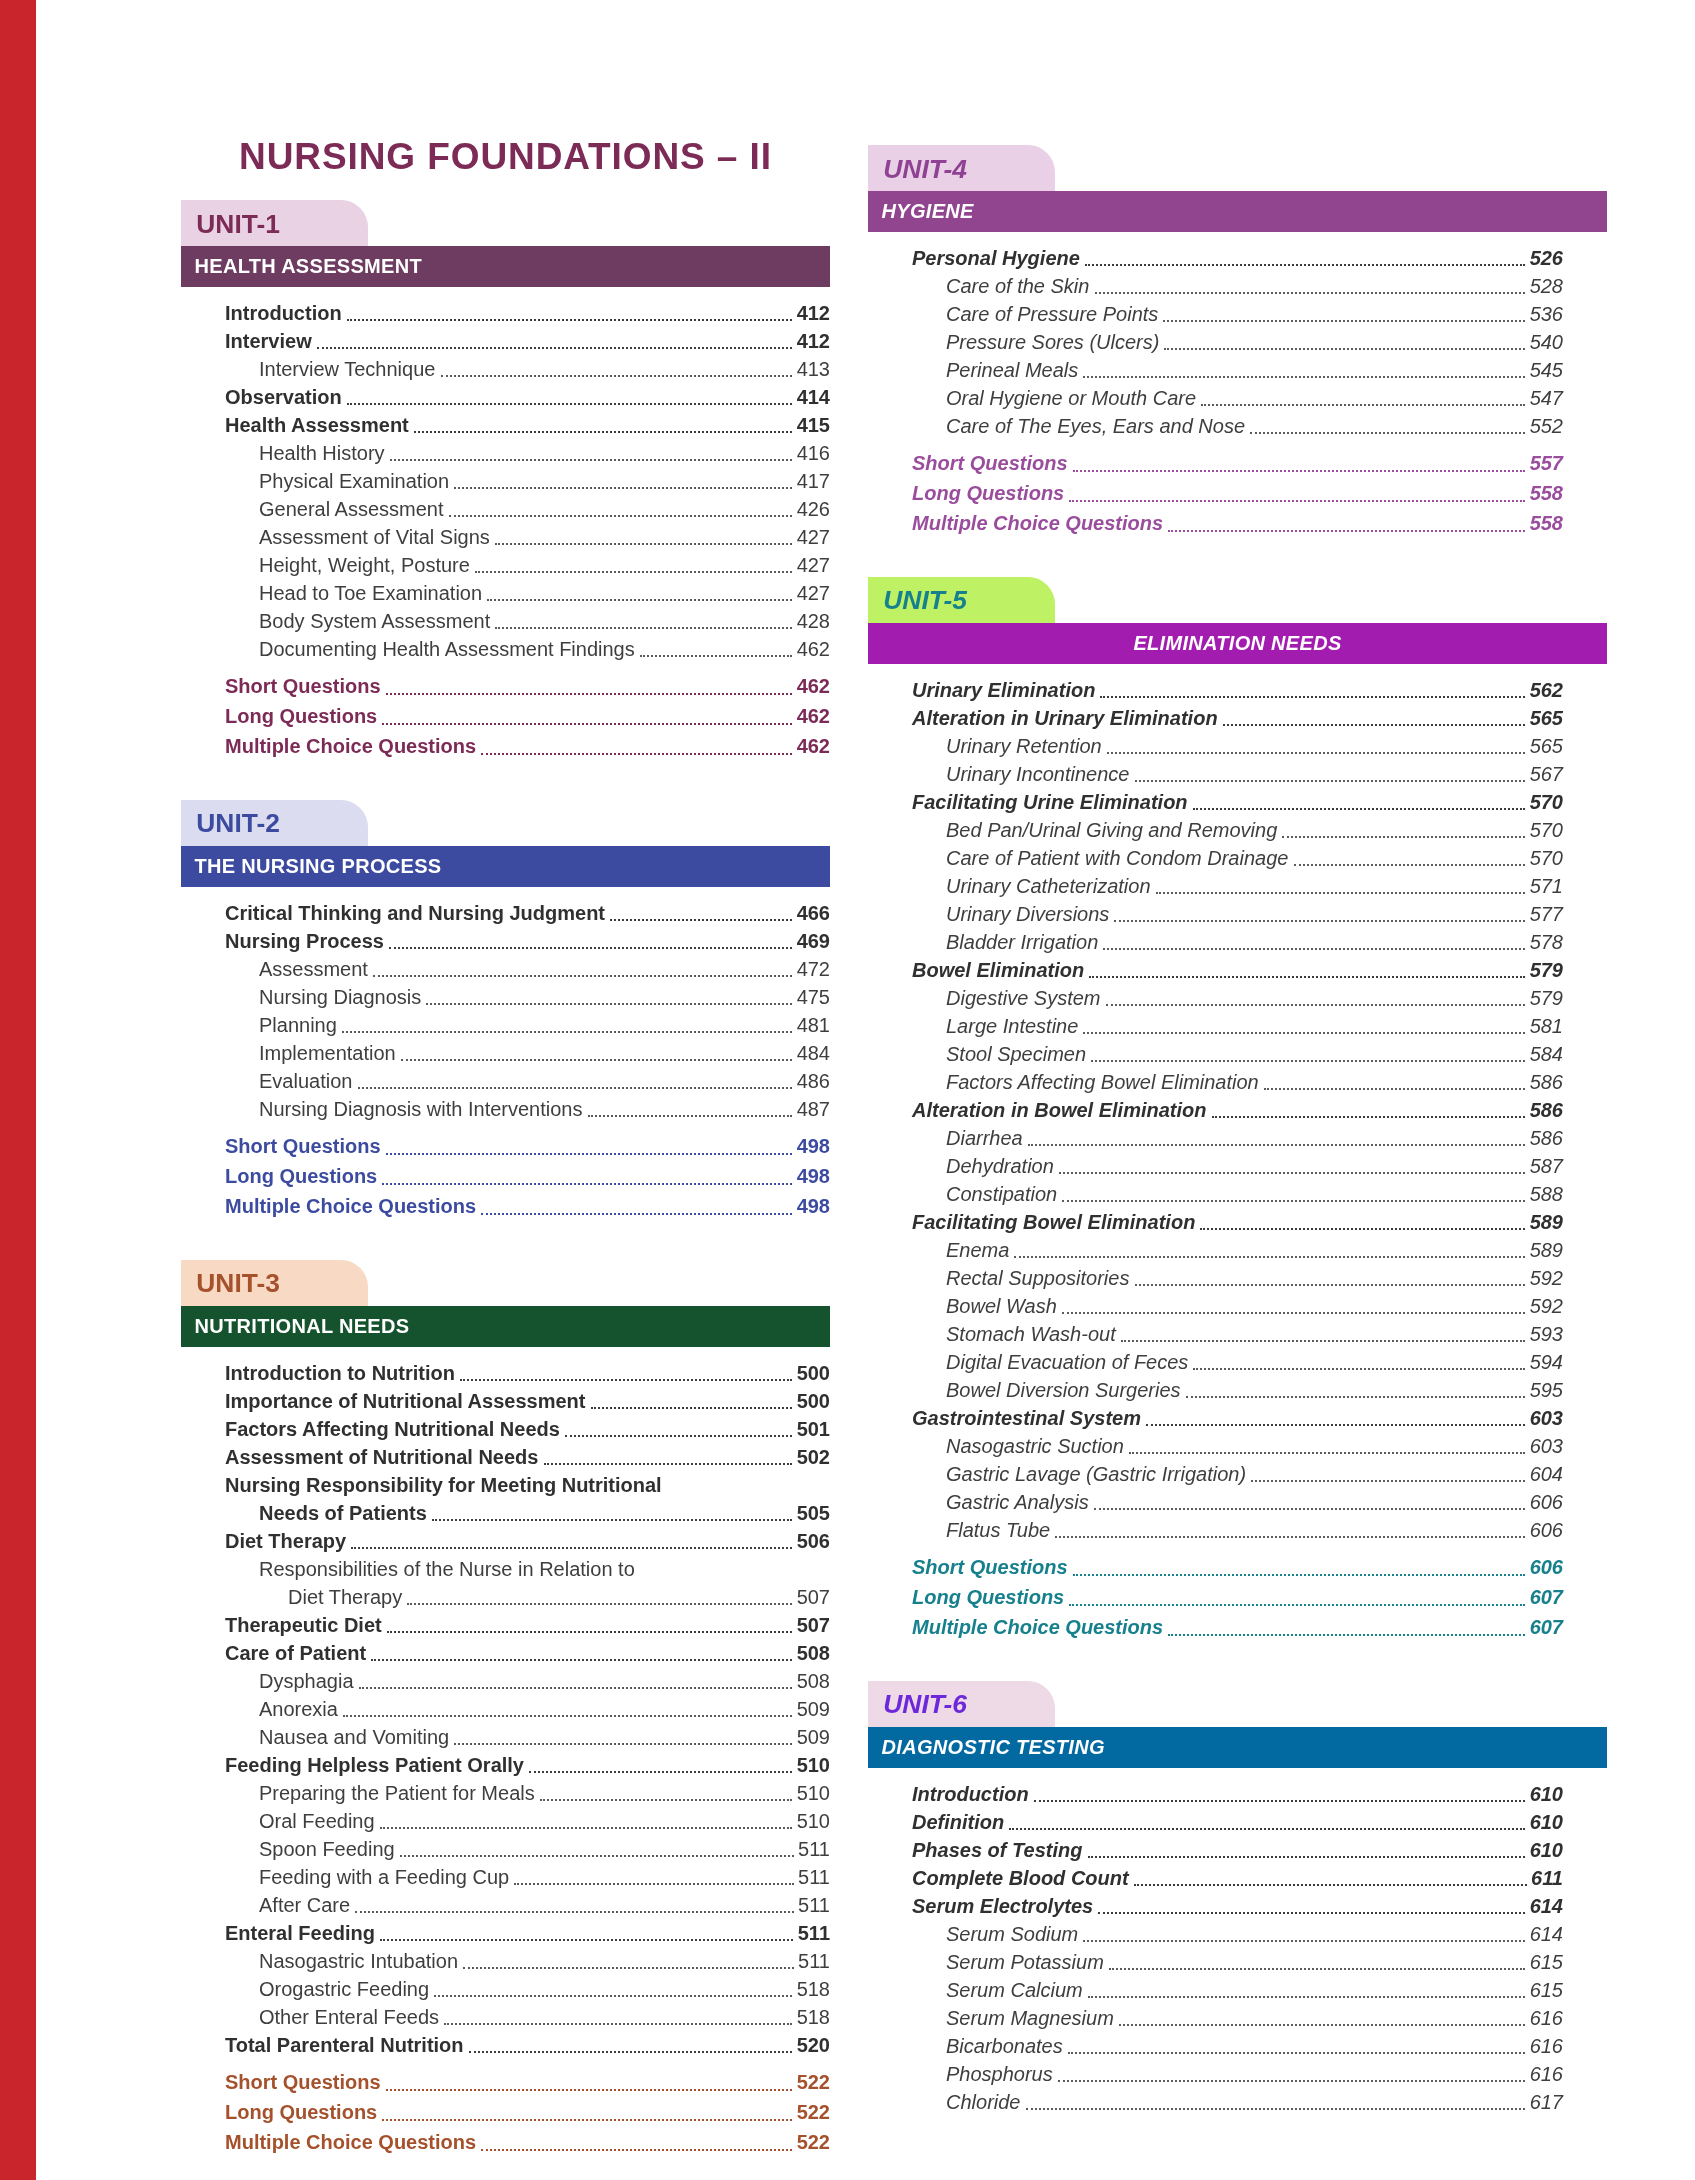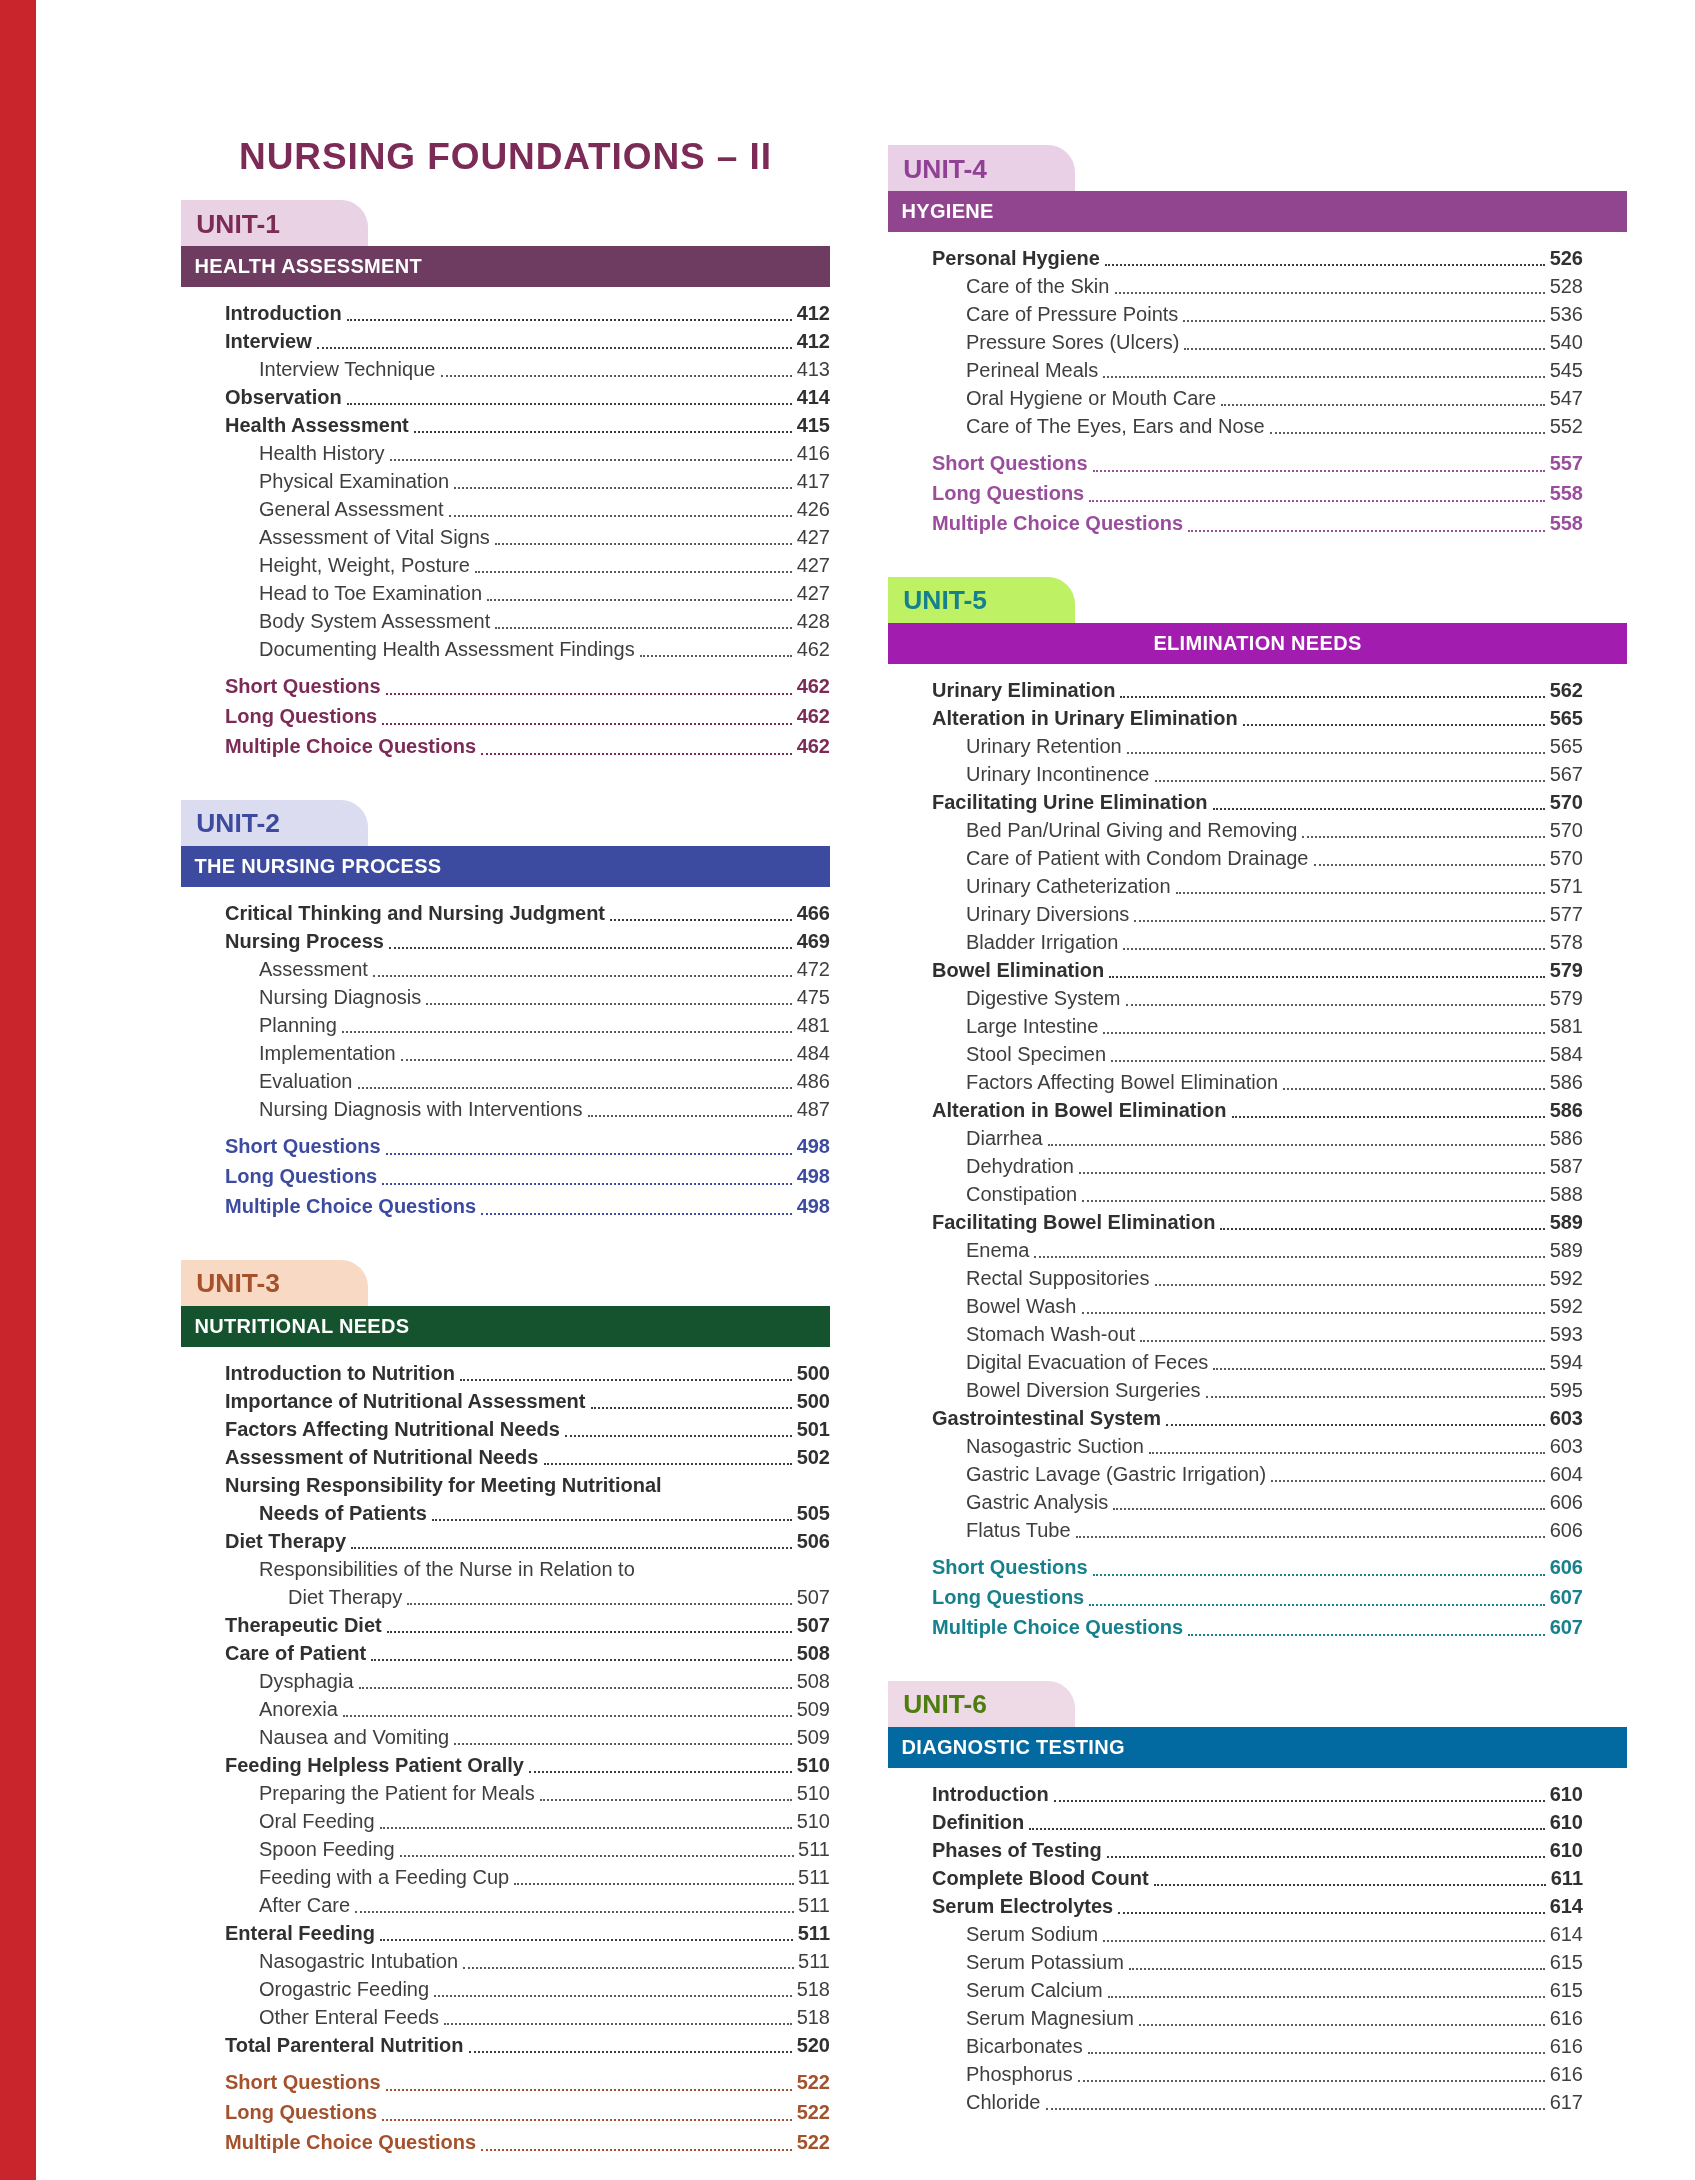--- a/index.html
+++ b/index.html
@@ -8,21 +8,21 @@
     width:1696px;height:2180px;
     background:#ffffff;
     font-family:"Liberation Sans","DejaVu Sans",sans-serif;
     overflow:hidden;
   }
   .edge-stripe{
     position:absolute;left:0;top:0;width:36px;height:2181px;
   }
   .col{position:absolute;top:0;}
   .col-left{left:181px;width:649px;top:135px;}
-  .col-right{left:888px;width:739px;top:145px;}
+  .col-right{left:868px;width:739px;top:145px;font-style:italic;}
   .book-title{
     margin:0 0 22px 0;
     text-align:center;
     font-size:37px;
     font-weight:800;
     letter-spacing:0.9px;
     line-height:43px;
   }
   .unit{margin:0;}
   .unit + .unit{margin-top:39px;}
@@ -608,21 +608,21 @@
               <span class="pg">607</span>
             </div>
             <div class="row i0 bold q" style="color: rgb(22, 128, 141);">
               <span class="label">Multiple  Choice  Questions</span>
               <span class="lead" style="border-bottom-color: rgb(22, 128, 141);"></span>
               <span class="pg">607</span>
             </div>
           </div>
         </section>
         <section class="unit">
-          <div class="unit-tab" style="background: rgb(238, 217, 230); color: #4d7c0f; margin-top: 38px;">UNIT-6</div>
+          <div class="unit-tab" style="background: rgb(238, 217, 230); color: #6d28d9; margin-top: 38px;">UNIT-6</div>
           <div class="unit-bar" style="background: #0369a1;">DIAGNOSTIC TESTING</div>
           <div class="entries inset">
             <div class="row i0 bold">
               <span class="label">Introduction</span>
               <span class="lead"></span>
               <span class="pg">610</span>
             </div>
             <div class="row i0 bold">
               <span class="label">Definition</span>
               <span class="lead"></span>

